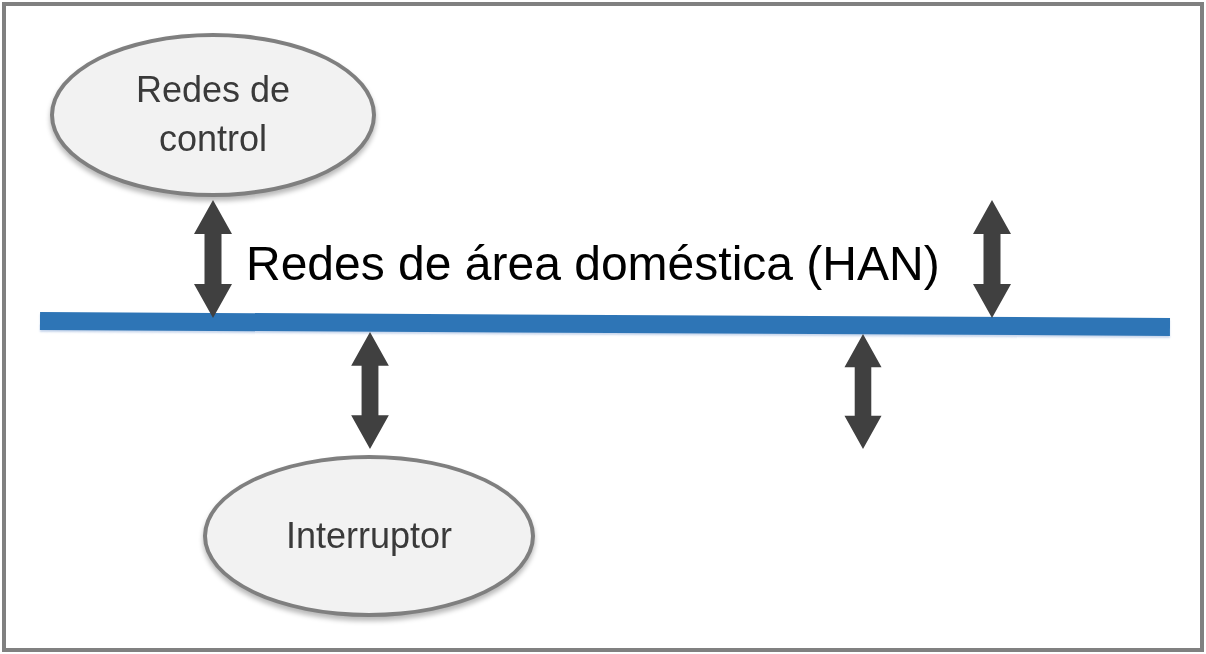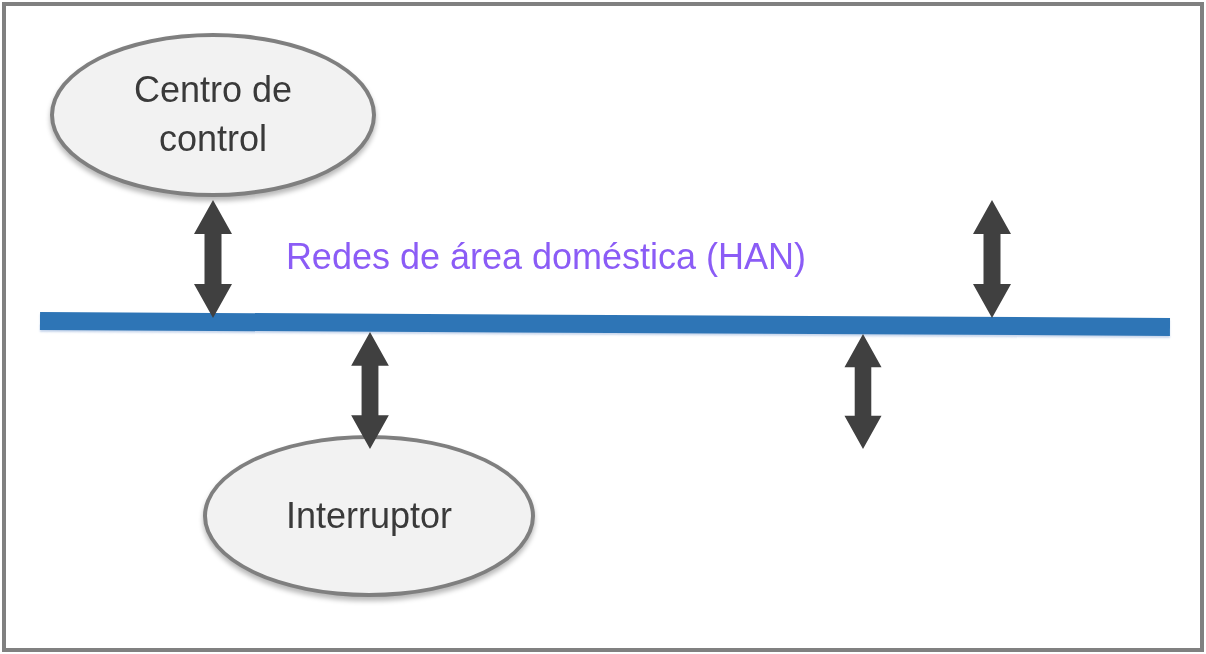--- a/index.html
+++ b/index.html
@@ -36,42 +36,42 @@
   }
   .node .label {
     font-size: 36px;
     line-height: 1.35;
     color: #3a3a3a;
     text-align: center;
     max-width: 240px;
   }
   .node-centro      { left: 50px;  top: 33px;  width: 326px; height: 164px; }
   .node-movil       { left: 830px; top: 32px;  width: 326px; height: 164px; }
-  .node-interruptor { left: 203px; top: 435px; width: 332px; height: 162px; }
+  .node-interruptor { left: 203px; top: 455px; width: 332px; height: 162px; }
   .node-lampara     { left: 698px; top: 450px; width: 328px; height: 162px; }
 
   .bus {
     position: absolute;
     left: 40px;
     top: 312px;
     width: 1130px;
     height: 18px;
     background: #2e75b6;
     transform: rotate(0.3deg);
     transform-origin: left center;
     box-shadow: 0 2px 2px rgba(180,200,230,0.7);
   }
   .bus-title {
     position: absolute;
     left: 246px;
     top: 236px;
     width: 600px;
     text-align: center;
-    font-size: 36px;
-    color: #8b5cf6;
+    font-size: 48px;
+    color: #000000;
     white-space: nowrap;
   }
   .connector { position: absolute; }
   .connector svg { display: block; }
   .connector polygon { fill: #404040; }
   .conn-centro      { left: 194px; top: 200px; }
   .conn-movil       { left: 973px; top: 200px; }
   .conn-interruptor { left: 351px; top: 332px; }
   .conn-lampara     { left: 844px; top: 334px; }
 </style>
@@ -80,21 +80,21 @@
 
 <div class="canvas">
 
   <div class="frame"></div>
 
   <div class="bus-title">Redes de área doméstica (HAN)</div>
 
   <div class="bus"></div>
 
   <div class="node node-centro">
-    <span class="label">Centro de control</span>
+    <span class="label">Redes de control</span>
   </div>
 
 
   <div class="node node-interruptor">
     <span class="label">Interruptor</span>
   </div>
 
 
   <div class="connector conn-centro">
     <svg width="38" height="118" viewBox="0 0 38 118">

